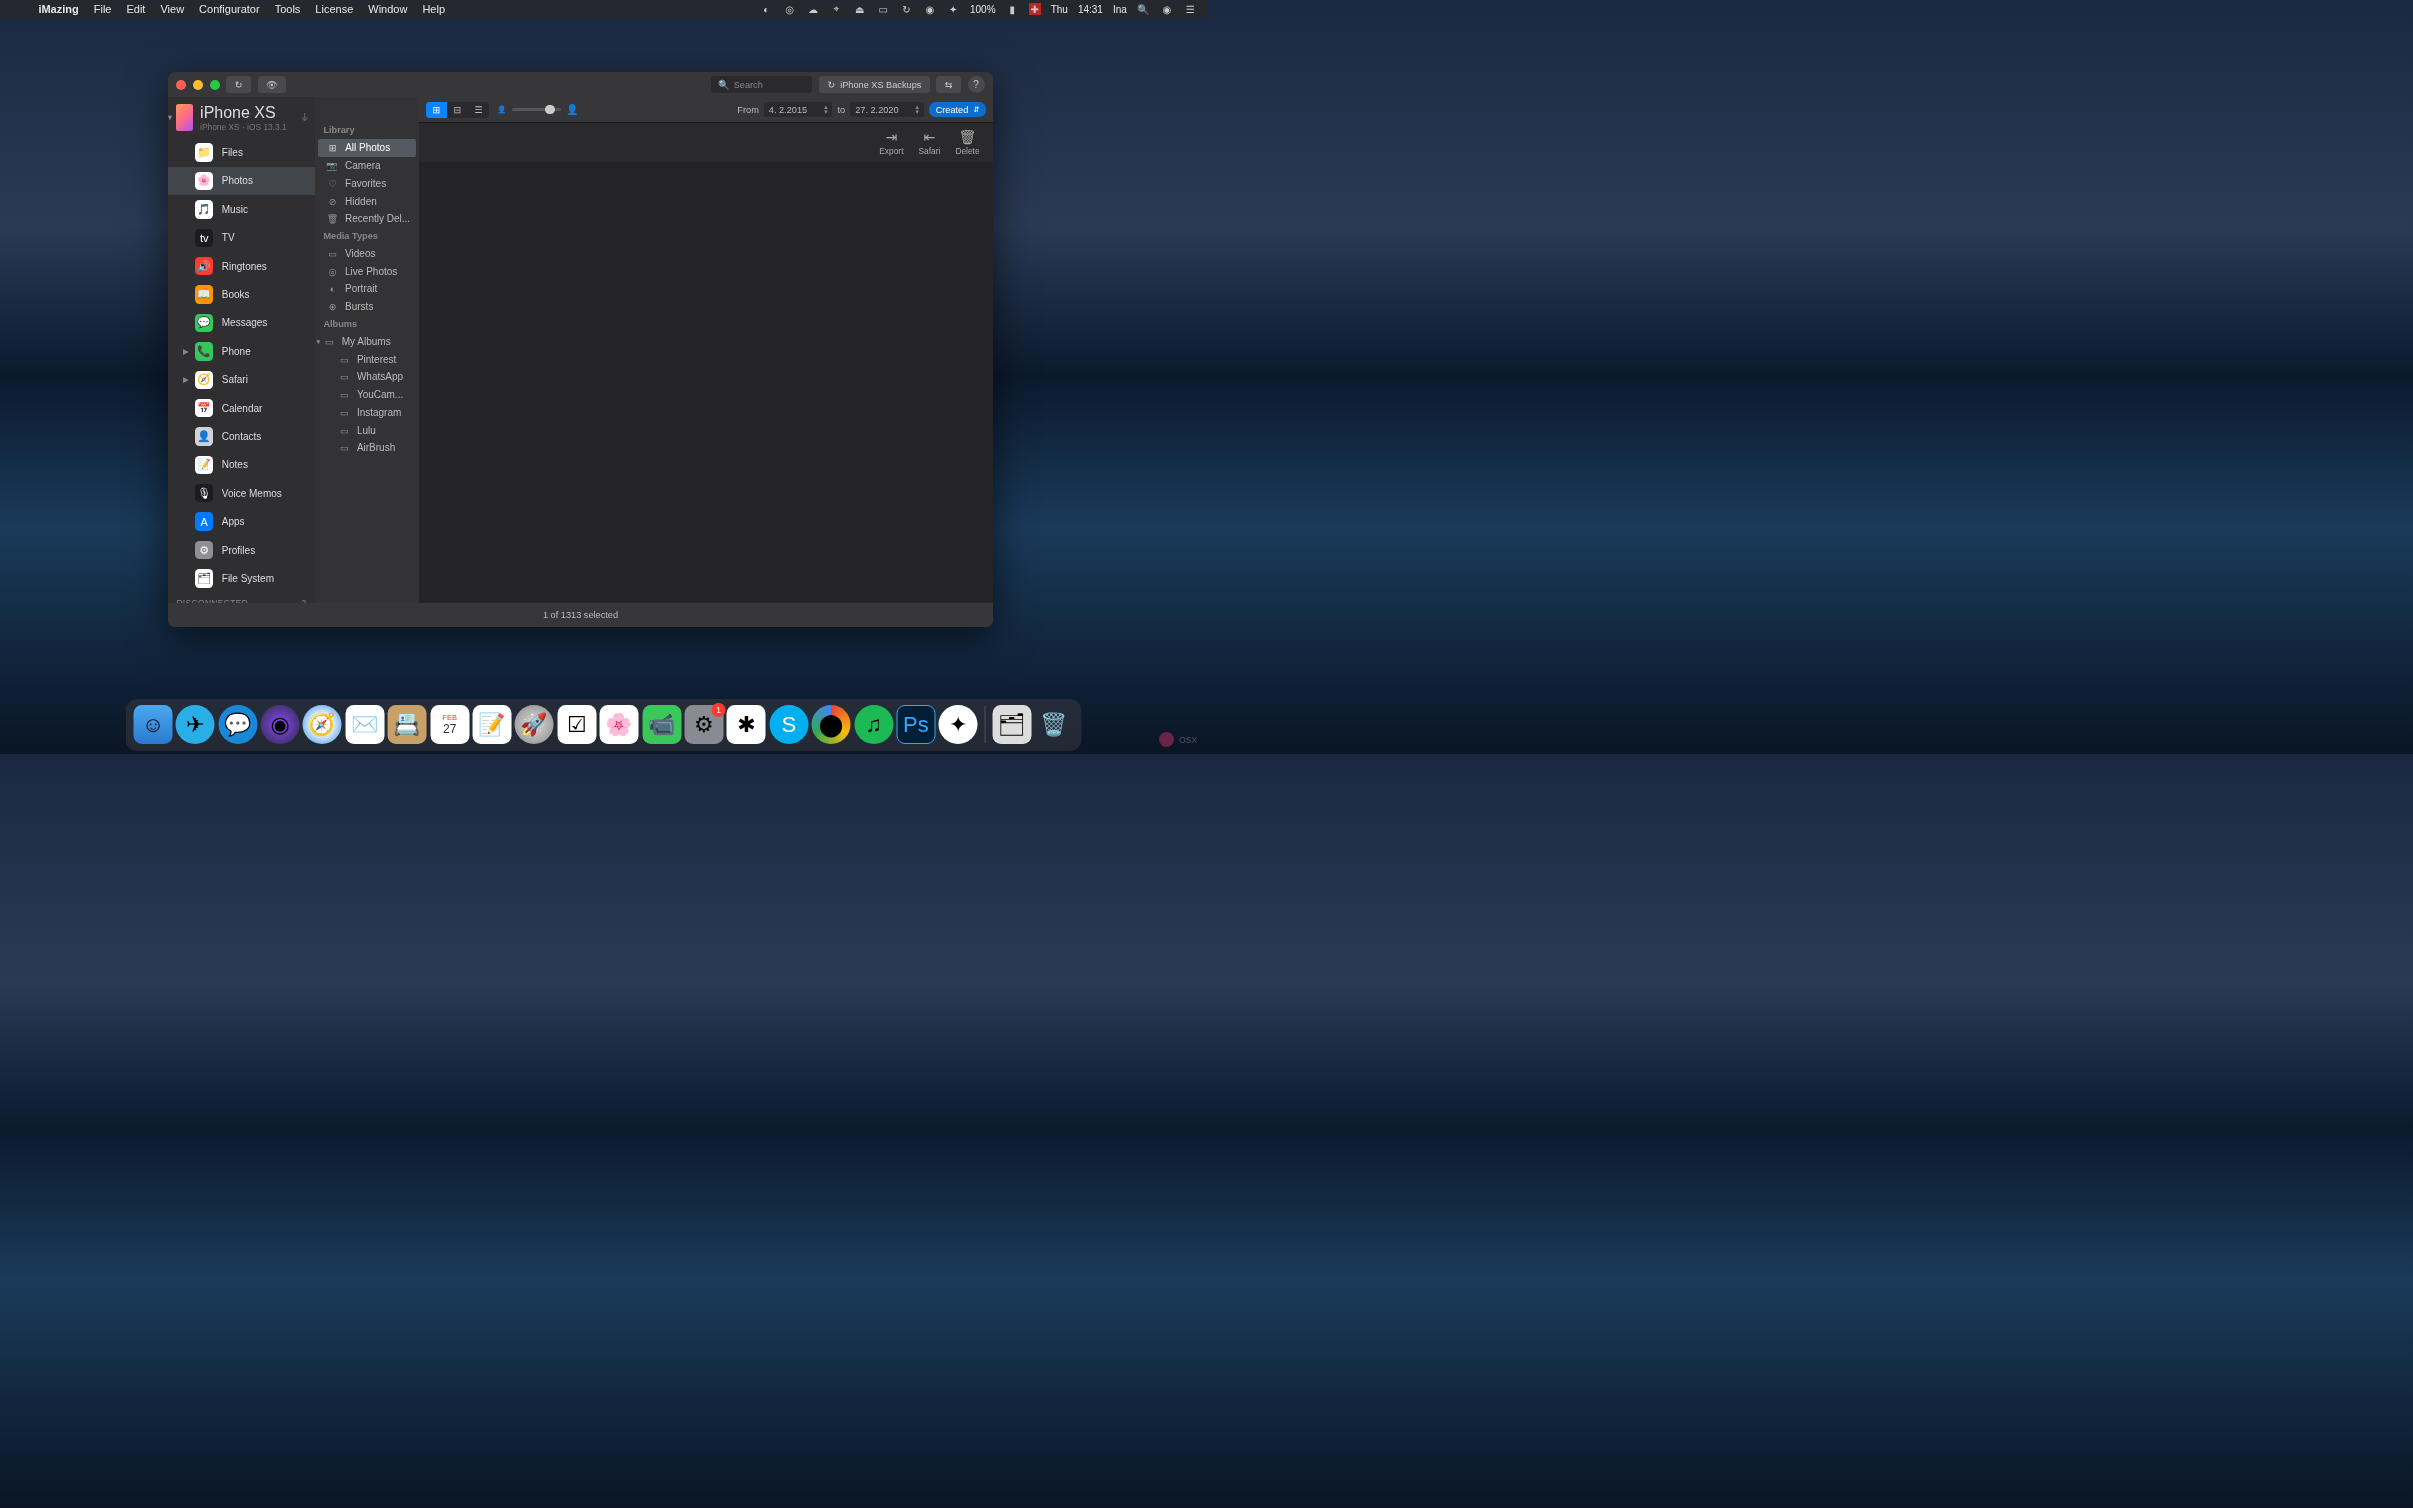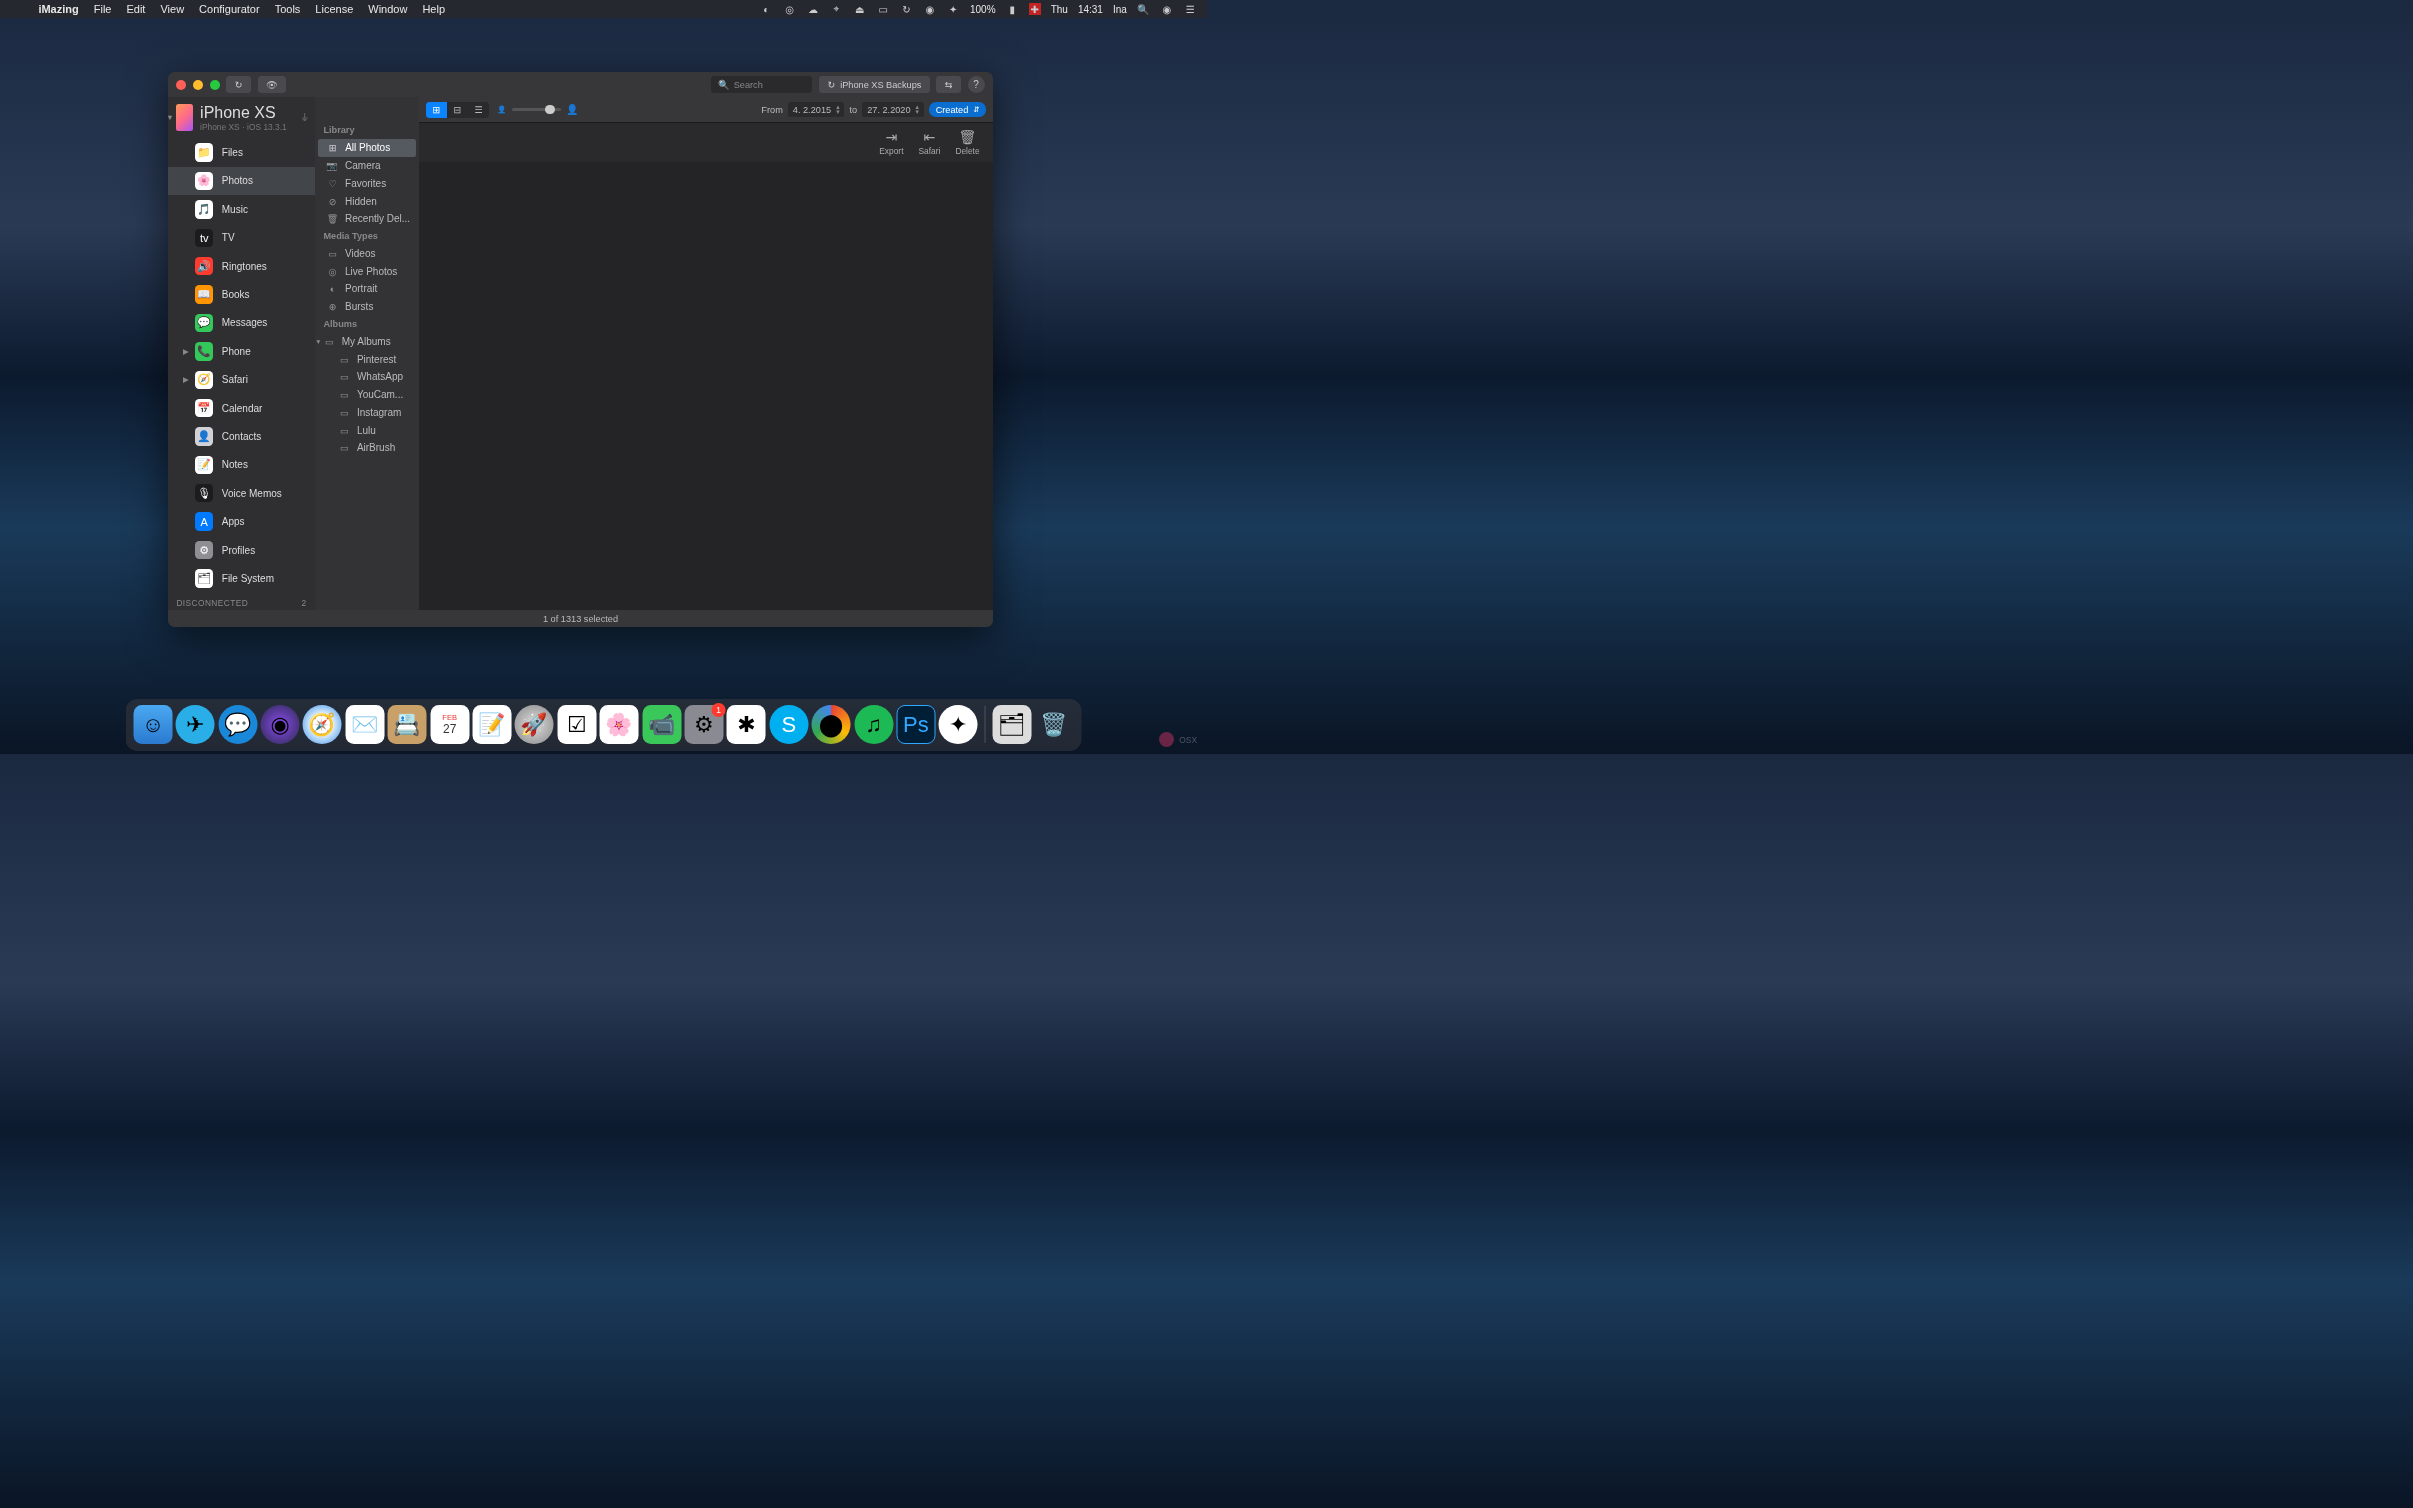--- a/index.html
+++ b/index.html
@@ -56,37 +56,37 @@
 
 .content { flex: 1; display: flex; flex-direction: column; background: #242426; position: relative; }
 .content-toolbar { position: absolute; top: -25px; left: 0; right: 0; height: 25px; background: #37373a; display: flex; align-items: center; padding: 0 6.7px; gap: 8.4px; font-size: 9.2px; color: #bbb; }
 .view-toggle { display: flex; background: #2a2a2c; border-radius: 3.4px; overflow: hidden; }
 .view-toggle span { padding: 2.5px 6.7px; cursor: pointer; }
 .view-toggle span.active { background: #0a84ff; color: #fff; }
 .zoom-slider { display: flex; align-items: center; gap: 5px; }
 .slider-track { width: 49px; height: 2.5px; background: #555; border-radius: 1.7px; position: relative; }
 .slider-thumb { position: absolute; right: 6.7px; top: -3.4px; width: 9.2px; height: 9.2px; background: #ccc; border-radius: 50%; }
 .date-filters { margin-left: auto; display: flex; align-items: center; gap: 5px; }
-.date-box { background: #2a2a2c; border-radius: 2.5px; padding: 2.5px 5px; display: flex; align-items: center; gap: 5px; }
+.date-box { background: #2a2a2c; border-radius: 2.5px; padding: 2.5px 5px; display: flex; align-items: center; gap: 17px; }
 .date-spinner { font-size: 6.7px; color: #888; line-height: 4.2px; }
 .dropdown { background: #0a6ed1; color: #fff; border-radius: 7px; padding: 2.5px 6.7px; display: flex; align-items: center; gap: 5px; }
 
 .grid-wrap { flex: 1; overflow: auto; padding: 8.4px 22px; position: relative; }
 .date-label { color: #fff; font-size: 13.4px; font-weight: 600; position: absolute; top: 6.7px; left: 11.7px; z-index: 2; }
 .photo-grid { display: grid; grid-template-columns: repeat(3, 1fr); gap: 25px 50px; padding-top: 0; }
 .photo { aspect-ratio: 3/4; border-radius: 1.7px; position: relative; overflow: hidden; }
 .photo.top { aspect-ratio: 3/1.2; }
 .photo .hdr { position: absolute; top: 3.4px; left: 3.4px; background: rgba(60,60,60,0.8); color: #fff; font-size: 6.7px; padding: 0.8px 3.4px; border-radius: 1.7px; }
 
 
 .action-bar { height: 40px; background: #2a2a2c; display: flex; justify-content: flex-end; align-items: center; padding: 0 13.4px; gap: 15px; border-top: 0.8px solid #1a1a1b; }
 .action-btn { display: flex; flex-direction: column; align-items: center; gap: 1.7px; color: #aaa; font-size: 8.4px; cursor: pointer; }
 .action-icon { font-size: 14.2px; }
 
-.status-bar { height: 17px; background: #37373a; display: flex; align-items: center; justify-content: center; color: #bbb; font-size: 9.2px; }
+.status-bar { height: 24px; background: #37373a; display: flex; align-items: center; justify-content: center; color: #bbb; font-size: 9.2px; }
 
 
 .dock { position: absolute; bottom: 3.4px; left: 50%; transform: translateX(-50%); height: 52px; background: rgba(60,60,65,0.5); border-radius: 11.7px; display: flex; align-items: center; padding: 0 8.4px; gap: 3.4px; backdrop-filter: blur(8.4px); }
 .dock-icon { width: 39px; height: 39px; border-radius: 8.4px; display: flex; align-items: center; justify-content: center; font-size: 22px; position: relative; }
 .dock-sep { width: 0.8px; height: 37px; background: rgba(255,255,255,0.2); margin: 0 3.4px; }
 .dock-badge { position: absolute; top: -1.7px; right: -1.7px; background: #ff3b30; width: 13.4px; height: 13.4px; border-radius: 50%; font-size: 8.4px; display: flex; align-items: center; justify-content: center; color:#fff; }
 
 .wm-corner { position: absolute; bottom: 6.7px; right: 10px; display: flex; align-items: center; gap: 5px; color: rgba(255,255,255,0.25); font-size: 8.4px; margin-top: 7px; }
 .wm-badge { width: 15px; height: 15px; border-radius: 50%; background: rgba(200,50,100,0.5); }
 </style>

